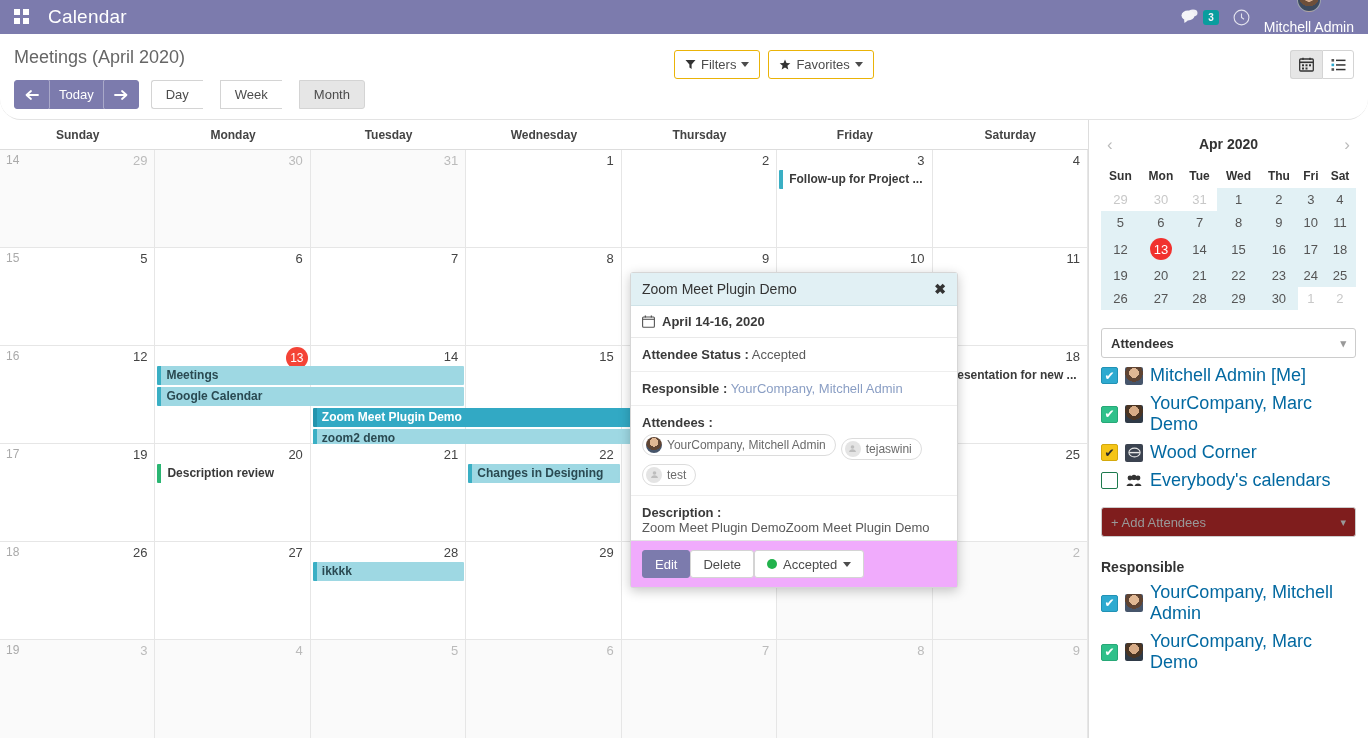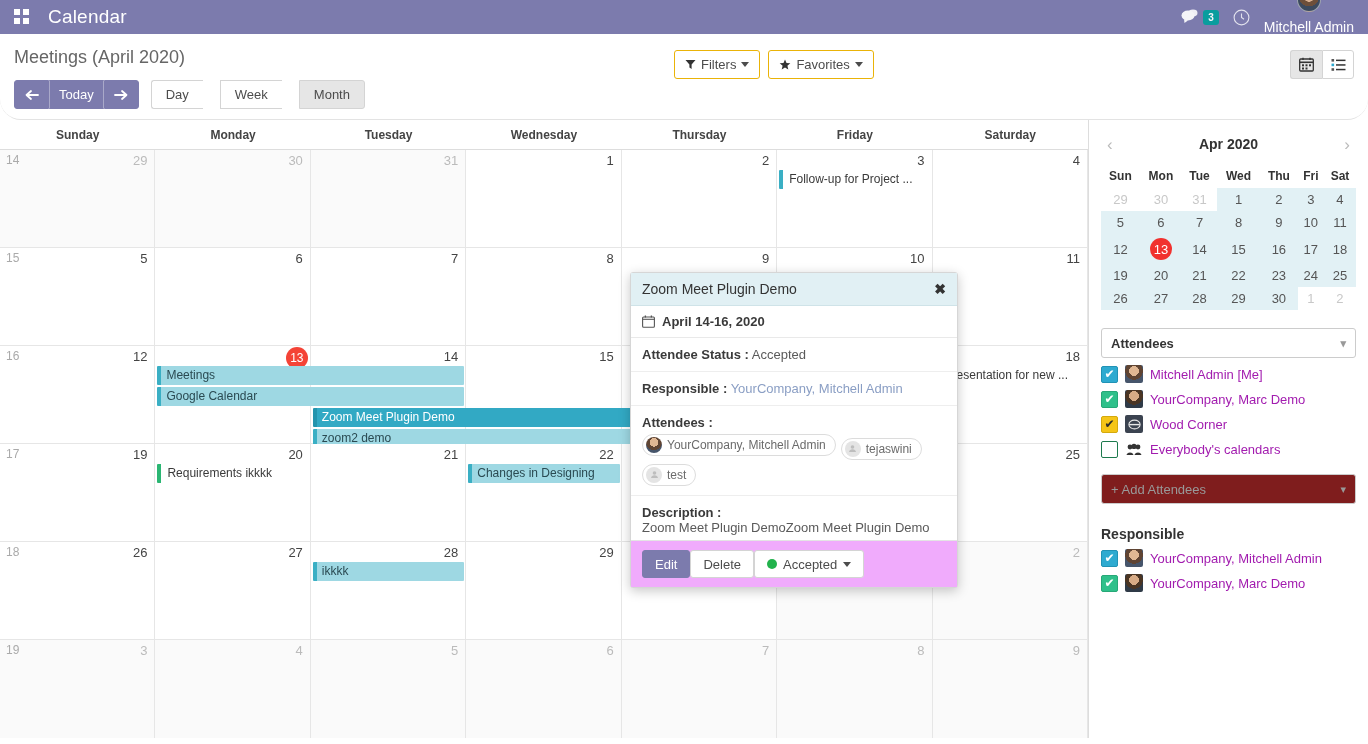--- a/index.html
+++ b/index.html
@@ -113,21 +113,21 @@
   }
   .day-cell.out .day-num { color: #bbb; }
   .wk-num {
     position: absolute; left: 6px; top: 3px; font-size: 12px; color: #aaa; z-index: 2;
   }
   .today-badge {
     position: absolute; top: 1px; right: 2px; width: 22px; height: 22px;
     background: #f44336; color: #fff; border-radius: 50%;
     display: flex; align-items: center; justify-content: center; font-size: 12px;
   }
-  .ev-layer { position: absolute; left: 0; top: 20px; width: 100%; height: 78px; }
+  .ev-layer { position: absolute; left: 0; top: 20px; width: 100%; height: 78px; font-weight: bold; }
   .event {
     position: absolute; height: 19px; line-height: 19px; font-size: 12px;
     padding-left: 7px; overflow: hidden; white-space: nowrap; cursor: pointer;
     border-radius: 1px;
   }
   .event.fill { background: #9ed8e3; color: #2a4a52; border-left: 4px solid #3aafc4; padding-left: 5px;}
   .event.solid { background: #32a9c4; color: #fff; border-left: 4px solid #2494ad; padding-left: 5px;}
   .event.line { background: #fff; color: #3a3a3a; border-left: 4px solid #3aafc4; padding-left: 6px;}
   .event.line-green { background: #fff; color: #3a3a3a; border-left: 4px solid #2bb673; padding-left: 6px;}
 
@@ -158,21 +158,21 @@
     display: flex; align-items: center; justify-content: center;
     font-size: 12px; color: #fff; cursor: pointer; flex: 0 0 auto; }
   .cb.teal { background: #2eaad0; border-color: #2192b5; }
   .cb.green { background: #2fc08a; border-color: #27a877; }
   .cb.amber { background: #f5c518; border-color: #d4a90d; color: #2b2b2b; }
   .cb.empty { background: #fff; }
   .thumb { width: 18px; height: 18px; border-radius: 2px; flex: 0 0 auto; }
   .thumb.m1 { background: radial-gradient(circle at 50% 33%, #e0b793 0 32%, #5f4433 33% 58%, #46556b 59% 100%); }
   .thumb.m2 { background: radial-gradient(circle at 50% 33%, #d7ab86 0 32%, #4a3524 33% 58%, #2f3a47 59% 100%); }
   .thumb.comp { background: #3b4350; display: flex; align-items: center; justify-content: center; }
-  .att-name { font-size: 13px; color: #a21caf; }
+  .att-name { font-size: 18px; color: #0369a1; }
   .group-ico { width: 18px; height: 18px; display: flex; align-items: center;
     justify-content: center; font-size: 13px; color: #333; flex: 0 0 auto; }
   #add-attendees {
     margin-top: 16px; width: 100%; height: 30px; border: 1px solid #ccc; border-radius: 3px;
     display: flex; align-items: center; padding: 0 9px; color: #999; font-size: 13px;
     cursor: pointer; background: #7f1d1d;
   }
   #responsible-title { font-weight: bold; font-size: 14px; color: #333; margin-top: 22px; }
 
   
@@ -434,21 +434,21 @@
             <div class="day-num">23</div>
           </div>
           <div class="day-cell in-month">
             <div class="day-num">24</div>
           </div>
           <div class="day-cell in-month">
             <div class="day-num">25</div>
           </div>
           <div class="wk-num">17</div>
           <div class="ev-layer">
-            <div class="event line-green" style="left: 157.429px; width: 151.429px; top: 0px;">Requirements ikkkk</div>
+            <div class="event line-green" style="left: 157.429px; width: 151.429px; top: 0px;">Description review</div>
             <div class="event fill" style="left: 468.286px; width: 151.429px; top: 0px;">Changes in Designing</div>
           </div>
         </div>
         <div class="week-row">
           <div class="day-cell in-month">
             <div class="day-num">26</div>
           </div>
           <div class="day-cell in-month">
             <div class="day-num">27</div>
           </div>

